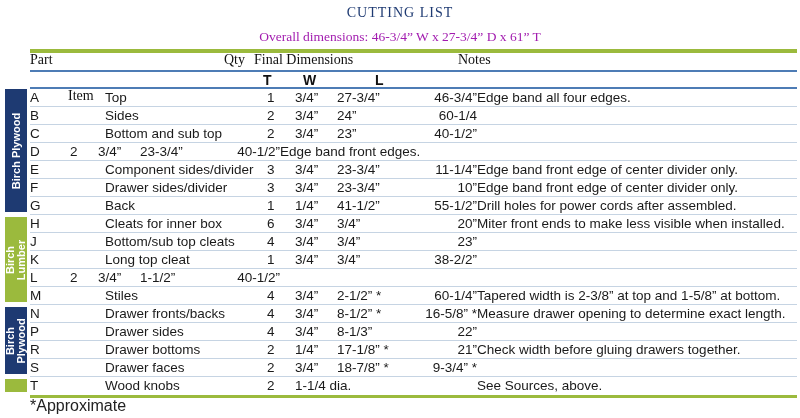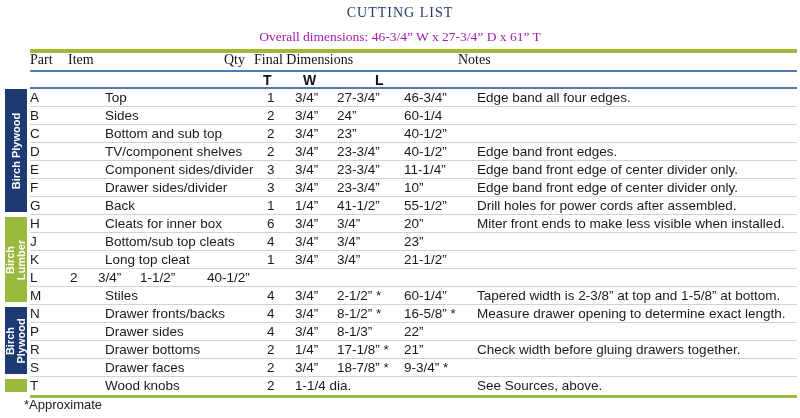--- a/index.html
+++ b/index.html
@@ -27,21 +27,21 @@
   }
   .rule{position:absolute;left:30px;width:767px;}
   .rule-green-top{top:49px;height:4px;background:var(--green);}
   .rule-blue-1{top:70px;height:2px;background:var(--ruleblue);}
   .rule-blue-2{top:87px;height:2px;background:var(--ruleblue);}
   .rule-green-bottom{top:395px;height:3px;background:var(--green);}
 
   .col-headers{position:absolute;top:52px;left:0;width:100%;height:18px;
     font-family:"Liberation Serif",serif;font-size:14px;color:#111;}
   .col-headers span{position:absolute;white-space:nowrap;}
-  .h-part{left:30px;} .h-item{left:68px;} .h-qty{left:224px;}
+  .h-part{left:30px;} .h-item{left:68px;margin-top:36px;} .h-qty{left:224px;}
   .h-fdim{left:254px;text-align:right;} .h-notes{left:458px;}
 
   .dim-headers{position:absolute;top:72px;left:0;width:100%;height:15px;
     font-size:14px;font-weight:bold;color:#111;}
   .dim-headers span{position:absolute;}
   .h-t{left:263px;} .h-w{left:303px;} .h-l{left:375px;}
 
   
   .side-block{position:absolute;left:5px;width:22px;}
   .side-block.navy{background:var(--navy);}
@@ -57,24 +57,24 @@
   #tbody{position:absolute;top:89px;left:30px;width:767px;}
   .row{display:flex;height:17px;border-bottom:1px solid var(--rulelight);
     font-size:13.5px;line-height:17px;}
   .row:last-child{border-bottom:none;}
   .c{white-space:nowrap;overflow:visible;flex:none;}
   .c-part{width:38px;}
   .c-item{width:160px;margin-left:37px;}
   .c-qty{width:30px;padding-left:2px;box-sizing:border-box;}
   .c-t{width:42px;}
   .c-w{width:67px;}
-  .c-l{width:73px;}
+  .c-l{width:73px;text-align:right;}
   .c-notes{flex:1;}
 
-  .footnote{position:absolute;top:397px;left:24px;font-size:13px;color:#222;}
+  .footnote{position:absolute;top:397px;left:30px;font-size:16px;color:#222;}
 </style>
 </head>
 <body>
 
 <div id="page" style="--navy: #1e3a72; --green: #9bba3d; --ruleblue: #4d7cb5; --rulelight: #c6d4e3;">
 
   <div class="title">CUTTING LIST</div>
   <div class="subtitle">Overall dimensions: 46-3/4” W x 27-3/4” D x 61” T</div>
 
   <div class="rule rule-green-top"></div>
@@ -144,21 +144,20 @@
     <span class="c c-item">Bottom and sub top</span>
     <span class="c c-qty">2</span>
     <span class="c c-t">3/4”</span>
     <span class="c c-w">23”</span>
     <span class="c c-l">40-1/2”</span>
     <span class="c c-notes"></span>
   </div>
 
   <div class="row">
     <span class="c c-part">D</span>
-    <span class="c c-item">TV/component shelves</span>
     <span class="c c-qty">2</span>
     <span class="c c-t">3/4”</span>
     <span class="c c-w">23-3/4”</span>
     <span class="c c-l">40-1/2”</span>
     <span class="c c-notes">Edge band front edges.</span>
   </div>
 
   <div class="row">
     <span class="c c-part">E</span>
     <span class="c c-item">Component sides/divider</span>
@@ -208,21 +207,21 @@
     <span class="c c-l">23”</span>
     <span class="c c-notes"></span>
   </div>
 
   <div class="row">
     <span class="c c-part">K</span>
     <span class="c c-item">Long top cleat</span>
     <span class="c c-qty">1</span>
     <span class="c c-t">3/4”</span>
     <span class="c c-w">3/4”</span>
-    <span class="c c-l">21-1/2”</span>
+    <span class="c c-l">38-2/2”</span>
     <span class="c c-notes"></span>
   </div>
 
   <div class="row">
     <span class="c c-part">L</span>
     <span class="c c-qty">2</span>
     <span class="c c-t">3/4”</span>
     <span class="c c-w">1-1/2”</span>
     <span class="c c-l">40-1/2”</span>
     <span class="c c-notes"></span>

